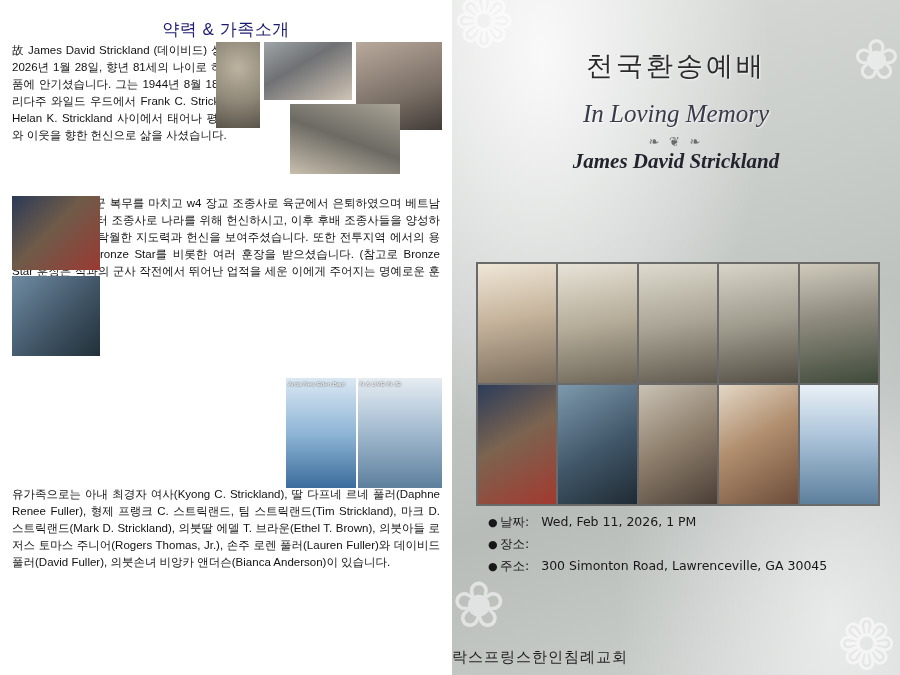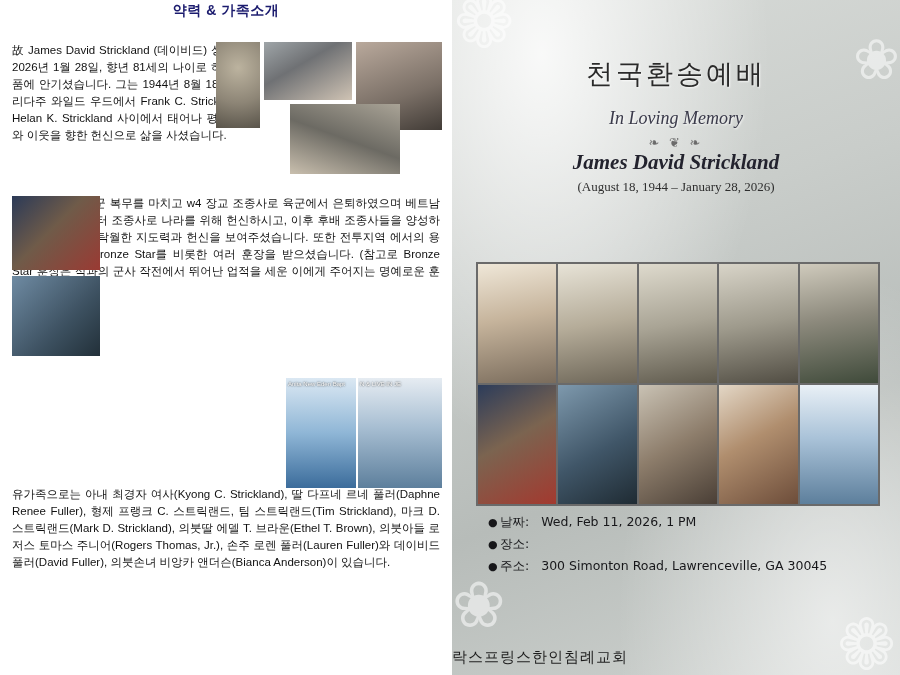--- a/index.html
+++ b/index.html
@@ -24,24 +24,24 @@
   .left {
     position: relative;
     width: 452px;
     height: 675px;
     background: #ffffff;
     box-sizing: border-box;
     padding: 0;
   }
   .left-title {
     text-align: center;
-    font-size: 14px;
-    font-weight: bold;
+    font-size: 17px;
+    font-weight: normal;
     color: #1b1b6e;
-    padding-top: 2px;
+    padding-top: 18px;
     letter-spacing: 0.5px;
   }
   .bio-text {
     position: absolute;
     font-size: 11.5px;
     line-height: 17px;
     color: #111111;
     text-align: justify;
     word-break: break-word;
   }
@@ -126,27 +126,26 @@
   .floral.br { right: 4px; bottom: 0px; font-size: 70px; }
 
   .r-title-ko {
     text-align: center;
     font-family: "DejaVu Sans", sans-serif;
     font-size: 27px;
     color: #2a2a2a;
     letter-spacing: 3px;
     padding-top: 48px;
     text-shadow: 1px 1px 2px rgba(255,255,255,0.8);
-    margin-top: 8px;
   }
   .r-title-en {
     text-align: center;
     font-family: "Liberation Serif", serif;
     font-style: italic;
-    font-size: 18px;
+    font-size: 25px;
     color: #3a3a4a;
     margin-top: 16px;
     text-shadow: 1px 1px 2px rgba(255,255,255,0.9);
   }
   .divider {
     text-align: center;
     color: #6b6b6b;
     font-size: 13px;
     letter-spacing: 3px;
     margin-top: 6px;
@@ -273,21 +272,20 @@
   <div class="right">
     <div class="floral tl">❁</div>
     <div class="floral tr">❀</div>
     <div class="floral bl">❀</div>
     <div class="floral br">❁</div>
 
     <div class="r-title-ko">천국환송예배</div>
     <div class="r-title-en">In Loving Memory</div>
     <div class="divider">❧ ❦ ❧</div>
     <div class="r-name">James David Strickland</div>
-    <div class="r-dates">(August 18, 1944 – January 28, 2026)</div>
 
     <div class="collage">
       <div class="cell c1"></div>
       <div class="cell c2"></div>
       <div class="cell c3"></div>
       <div class="cell c4"></div>
       <div class="cell c5"></div>
       <div class="cell c6"></div>
       <div class="cell c7"></div>
       <div class="cell c8"></div>

